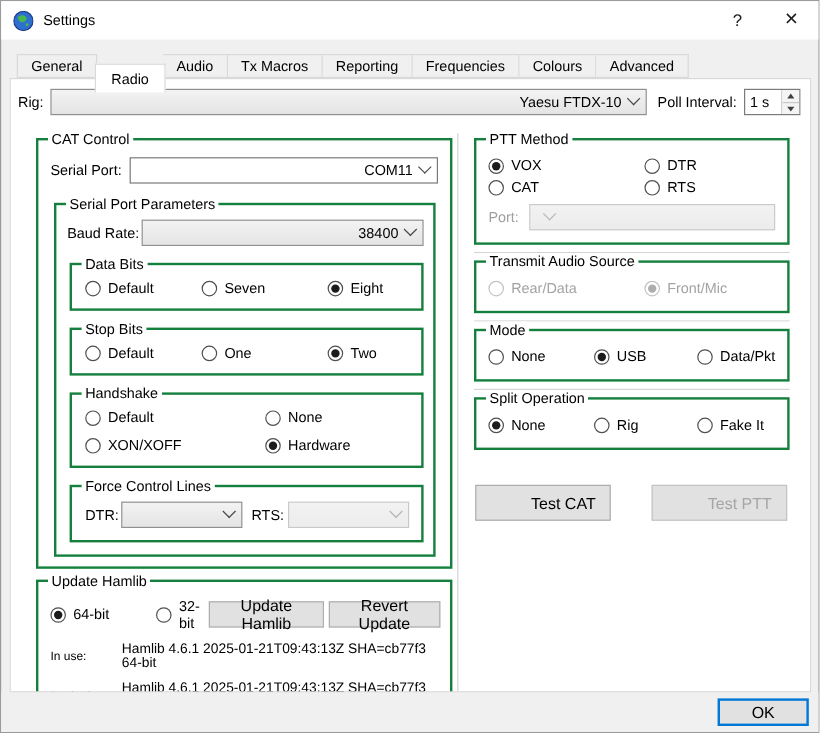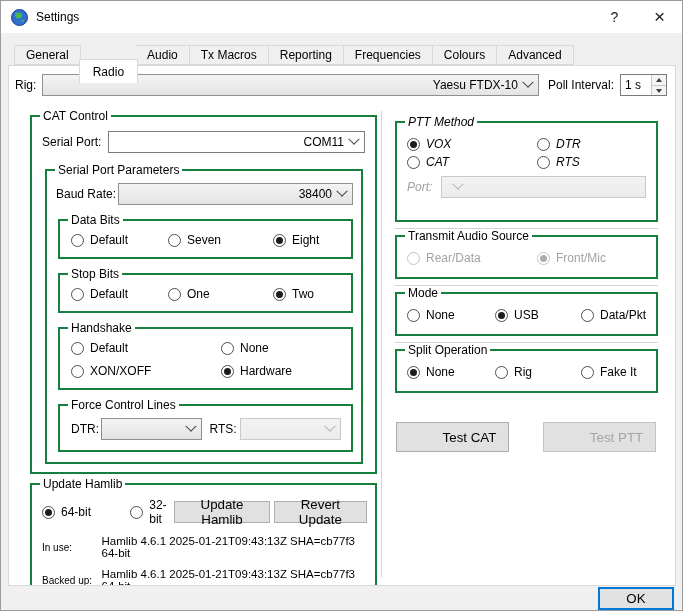--- a/index.html
+++ b/index.html
@@ -15,21 +15,21 @@
   .app-icon { width:17px; height:17px; margin:0 8px 0 10px; flex:0 0 auto; }
   .title-text { flex:1 1 auto; font-size:12px; }
   .caption-btn { width:45px; height:32px; display:flex; align-items:center; justify-content:center; font-size:14px; color:#1a1a1a; }
   .caption-btn.close { font-size:19px; font-weight:300; }
 
   
   .tabbar { display:flex; align-items:flex-end; padding-left:13px; margin-top:10px; height:22px; position:relative; z-index:2; flex:0 0 auto; }
   .tab { height:20px; padding:0 11px; background:#f0f0f0; border:1px solid #d9d9d9; border-left:none;
          display:flex; align-items:center; position:relative; }
   .tab:first-child { border-left:1px solid #d9d9d9; }
-  .tab.active { background:#fff; height:24px; margin:0 -2px; padding:8px 13px; border-left:1px solid #d9d9d9; border-bottom:none; top:18px; z-index:3; }
+  .tab.active { background:#fff; height:24px; margin:0 -2px; padding:8px 13px; border-left:1px solid #d9d9d9; border-bottom:none; top:12px; z-index:3; }
 
   
   .pane { margin:0 6px 0 7px; background:#fff; border:1px solid #d9d9d9; flex:1 1 auto; position:relative; z-index:1; padding:7px 6px 0 6px; overflow:hidden; }
 
   .rig-row { display:flex; align-items:center; height:22px; margin:1px 2px 0 0; }
   .rig-row .lbl { margin-right:6px; }
 
   .columns { display:flex; margin-top:13px; height:470px; }
   .col-left { width:362px; flex:0 0 auto; padding-left:15px; }
   .vsep { width:2px; border-left:1px solid #d4d4d4; border-right:1px solid #ffffff; margin:2px 5px 2px 4px; }
@@ -92,37 +92,37 @@
   .fcl-row .lbl2 { width:34px; margin-left:5px; }
 
   .hamlib-group { margin-top:9px; padding:13px 8px 6px 10px; }
   .hamlib-row1 { display:flex; align-items:center; }
   .hamlib-row1 .radio:first-of-type { width:98px; }
   .hamlib-row1 .spacer { flex:1 1 auto; }
   .hamlib-row1 .btn { padding:0 7px; }
   .hamlib-info { display:flex; align-items:center; margin-top:9px; font-size:11.5px; }
   .hamlib-info .ilbl { width:64px; font-size:10px; }
 
-  .ptt-group { margin-top:12px; padding:14px 10px 22px 10px;font-style:italic; }
+  .ptt-group { margin-top:6px; padding:14px 10px 10px 10px; }
   .ptt-grid { display:grid; grid-template-columns:130px auto; row-gap:4px; }
   .port-row { margin-top:7px; }
   .port-row .lbl { width:34px; }
   .port-row .combo { flex:1 1 auto; }
 
   .one-row-group { padding:14px 10px 12px 10px; }
   .tas-col1 { width:130px; }
   .mode-col1 { width:88px; }
   .mode-col2 { width:86px; }
 
   .test-row { display:flex; margin-top:29px; padding:0 2px 0 1px; }
   .test-row .btn { width:113px; height:30px;padding-left:44px; }
   .test-row .spacer { flex:1 1 auto; }
 
   
-  .footer { height:24px; flex:0 0 auto; display:flex; align-items:center; justify-content:flex-end; padding-right:8px; background:#f0f0f0; }
+  .footer { height:33px; flex:0 0 auto; display:flex; align-items:center; justify-content:flex-end; padding-right:8px; background:#f0f0f0; }
   .footer .btn { width:76px; height:23px; }
   .footer .btn + .btn { margin-left:5px; }
 </style>
 </head>
 <body>
 
 <div class="window">
 
   <div class="titlebar">
     <svg class="app-icon" viewBox="0 0 17 17">

